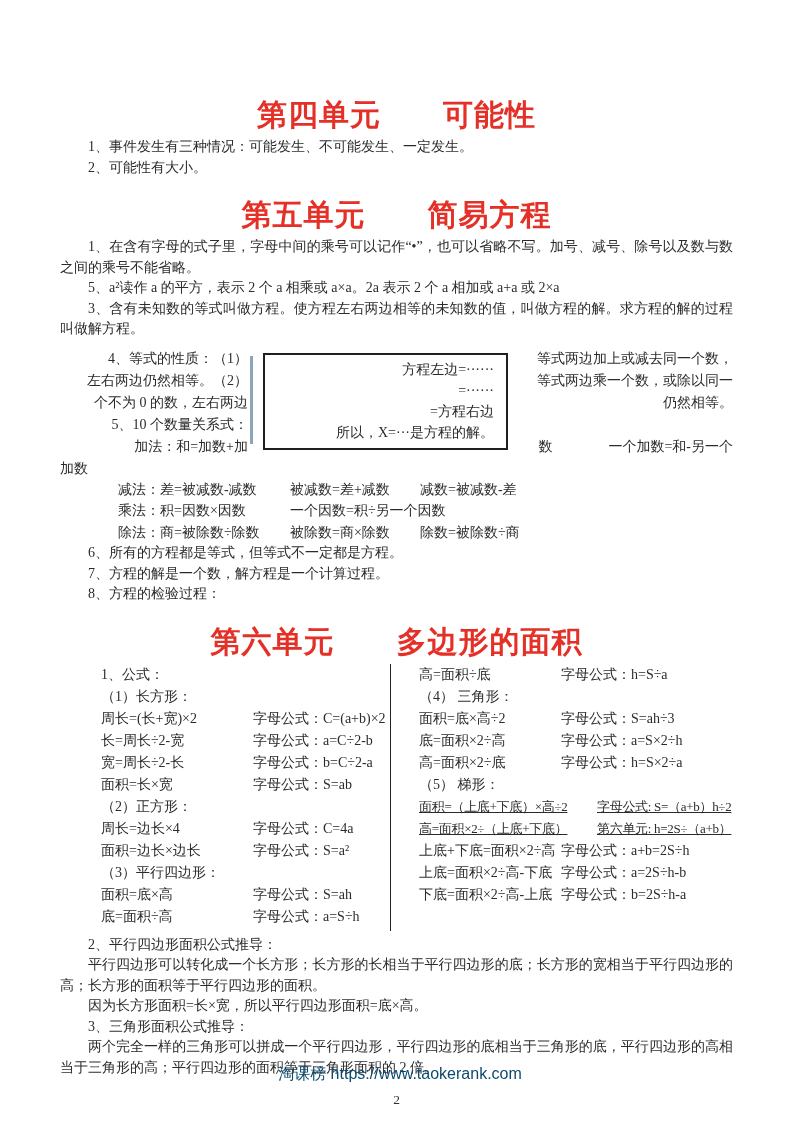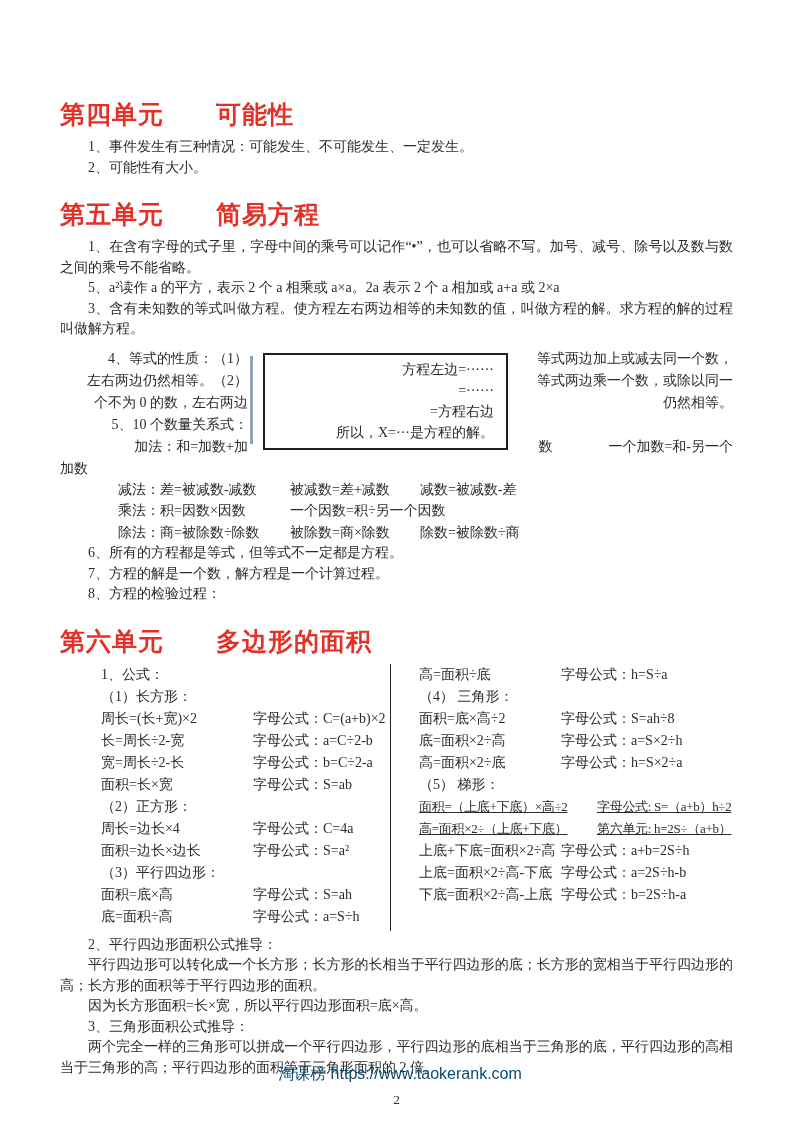--- a/index.html
+++ b/index.html
@@ -6,22 +6,22 @@
   html,body { margin:0; padding:0; background:#ffffff; }
   .page {
     position:relative; width:793px; height:1122px; margin:0 auto;
     background:#ffffff; overflow:hidden;
     font-family:"Liberation Serif","DejaVu Serif",serif;
     color:#2b2b2b; font-size:14px; line-height:20.5px;
   }
   .content { padding:98px 60px 0 60px; text-align:justify; }
   .unit-title {
     font-family:"Liberation Sans","DejaVu Sans",sans-serif;
-    font-weight:bold; color:#e43026; font-size:25px; line-height:33px;
-    margin:0 0 6px 0; letter-spacing:1px; text-indent:0;
+    font-weight:bold; color:#e43026; font-size:30px; line-height:33px;
+    text-align:center; margin:0 0 6px 0; letter-spacing:1px; text-indent:0;
   }
   .unit-title.mt { margin-top:20px; }
   p { margin:0; text-indent:2em; }
 
   
   .block { display:flex; margin-top:8px; text-align:right; }
   .block-left { flex:none; width:188px; }
   .bl-line { line-height:22px; }
   .bl-line:nth-child(1) { padding-left:28px; }
   .bl-line:nth-child(4) { padding-left:33px; }
@@ -186,21 +186,21 @@
       <div class="u6row">
           <span class="f">高=面积÷底</span>
           <span class="l">字母公式：h=S÷a</span>
         </div>
           <div class="u6row">
           <span class="f">（4） 三角形：</span>
           <span class="l"></span>
         </div>
           <div class="u6row">
           <span class="f">面积=底×高÷2</span>
-          <span class="l">字母公式：S=ah÷8</span>
+          <span class="l">字母公式：S=ah÷3</span>
         </div>
           <div class="u6row">
           <span class="f">底=面积×2÷高</span>
           <span class="l">字母公式：a=S×2÷h</span>
         </div>
           <div class="u6row">
           <span class="f">高=面积×2÷底</span>
           <span class="l">字母公式：h=S×2÷a</span>
         </div>
           <div class="u6row">

